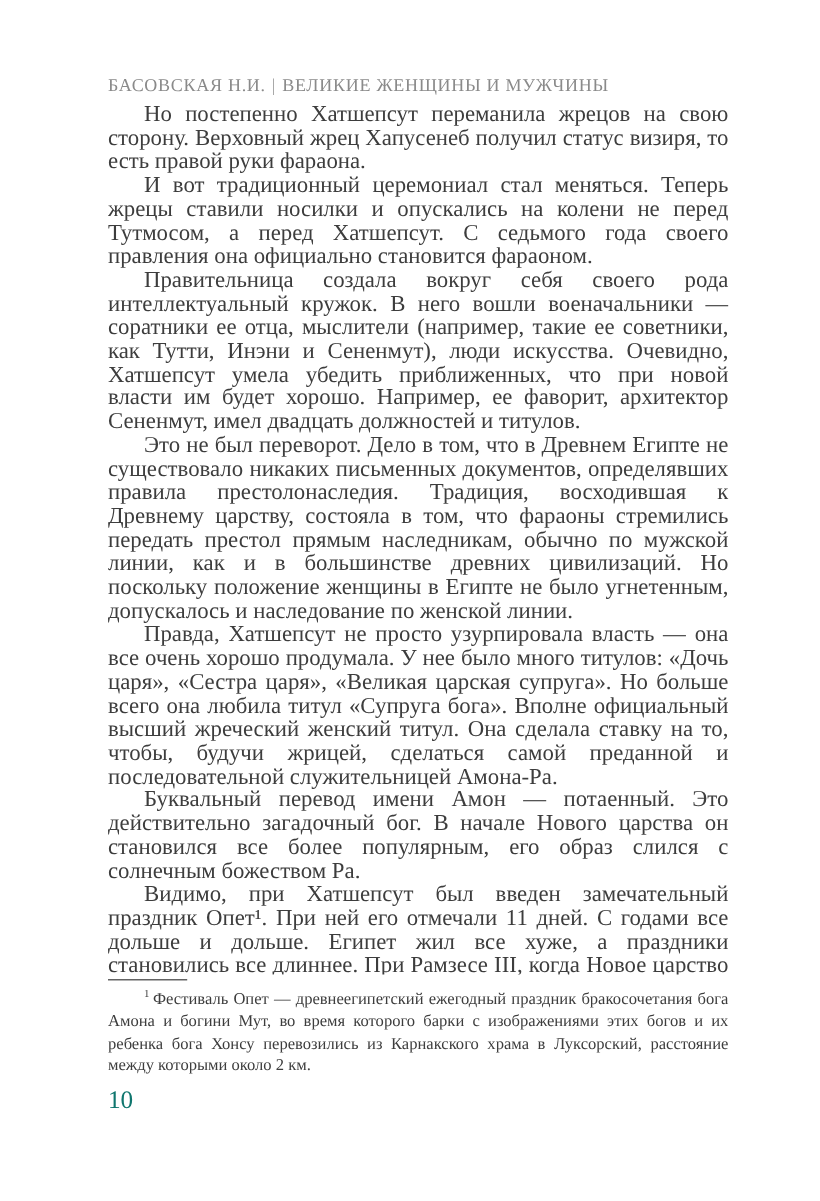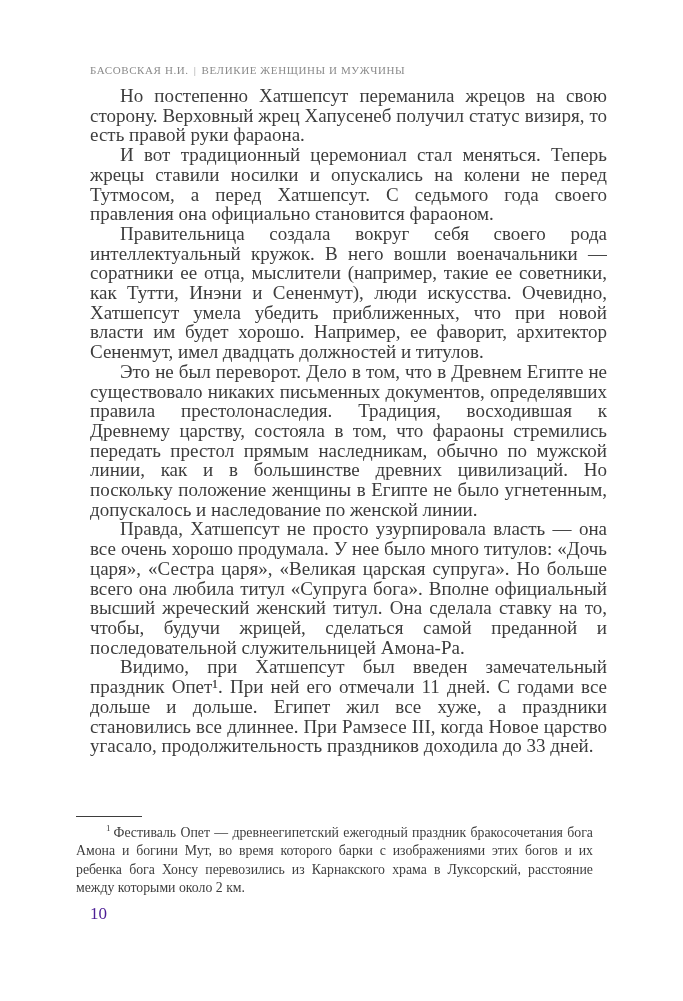--- a/index.html
+++ b/index.html
@@ -14,21 +14,21 @@
     background: #ffffff;
     overflow: hidden;
     font-family: "Liberation Serif", "DejaVu Serif", serif;
     color: #3d3d3d;
   }
   .running-header {
     position: absolute;
     top: 64px;
     left: 90px;
     width: 517px;
-    font-size: 11px;
+    font-size: 15px;
     letter-spacing: 0.6px;
     color: #8a8a8a;
     white-space: nowrap;
   }
   .running-header .divider {
     margin: 0 5px;
     color: #a0a0a0;
   }
   .body-text {
     position: absolute;
@@ -41,21 +41,21 @@
     line-height: 19.7px;
     text-align: justify;
   }
   .para {
     margin: 0;
     text-indent: 30px;
   }
   .footnote-block {
     position: absolute;
     top: 816px;
-    left: 76px;
+    left: 90px;
     width: 517px;
   }
   .footnote-rule {
     width: 66px;
     height: 0;
     border-top: 1px solid #3d3d3d;
     margin: 0 0 7px 0;
   }
   .footnote {
     margin: 0;
@@ -66,39 +66,40 @@
   }
   .footnote sup {
     font-size: 9px;
     line-height: 0;
     margin-right: 3px;
   }
   .page-number {
     position: absolute;
     top: 904px;
     left: 90px;
-    font-size: 17px;
-    color: #4c1d95;
+    font-size: 21px;
+    color: #0f766e;
   }
 </style>
 </head>
 <body>
 
 <div class="page">
 
   <div class="running-header">
     <span>БАСОВСКАЯ Н.И.</span><span class="divider">|</span><span>ВЕЛИКИЕ ЖЕНЩИНЫ И МУЖЧИНЫ</span>
   </div>
 
   <div class="body-text">
       <p class="para">Но постепенно Хатшепсут переманила жрецов на свою сторону. Верховный жрец Хапусенеб получил статус визиря, то есть правой руки фараона.</p>
       <p class="para">И вот традиционный церемониал стал меняться. Теперь жрецы ставили носилки и опускались на колени не перед Тутмосом, а перед Хатшепсут. С седьмого года своего правления она официально становится фараоном.</p>
       <p class="para">Правительница создала вокруг себя своего рода интеллектуальный кружок. В него вошли военачальники — соратники ее отца, мыслители (например, такие ее советники, как Тутти, Инэни и Сененмут), люди искусства. Очевидно, Хатшепсут умела убедить приближенных, что при новой власти им будет хорошо. Например, ее фаворит, архитектор Сененмут, имел двадцать должностей и титулов.</p>
       <p class="para">Это не был переворот. Дело в том, что в Древнем Египте не существовало никаких письменных документов, определявших правила престолонаследия. Традиция, восходившая к Древнему царству, состояла в том, что фараоны стремились передать престол прямым наследникам, обычно по мужской линии, как и в большинстве древних цивилизаций. Но поскольку положение женщины в Египте не было угнетенным, допускалось и наследование по женской линии.</p>
       <p class="para">Правда, Хатшепсут не просто узурпировала власть — она все очень хорошо продумала. У нее было много титулов: «Дочь царя», «Сестра царя», «Великая царская супруга». Но больше всего она любила титул «Супруга бога». Вполне официальный высший жреческий женский титул. Она сделала ставку на то, чтобы, будучи жрицей, сделаться самой преданной и последовательной служительницей Амона-Ра.</p>
+      <p class="para">Буквальный перевод имени Амон — потаенный. Это действительно загадочный бог. В начале Нового царства он становился все более популярным, его образ слился с солнечным божеством Ра.</p>
       <p class="para">Видимо, при Хатшепсут был введен замечательный праздник Опет¹. При ней его отмечали 11 дней. С годами все дольше и дольше. Египет жил все хуже, а праздники становились все длиннее. При Рамзесе III, когда Новое царство угасало, продолжительность праздников доходила до 33 дней.</p>
     </div>
 
   <div class="footnote-block">
     <div class="footnote-rule"></div>
     <p class="footnote"><sup>1</sup><span>Фестиваль Опет — древнеегипетский ежегодный праздник бракосочетания бога Амона и богини Мут, во время которого барки с изображениями этих богов и их ребенка бога Хонсу перевозились из Карнакского храма в Луксорский, расстояние между которыми около 2 км.</span></p>
   </div>
 
   <div class="page-number">10</div>
 

